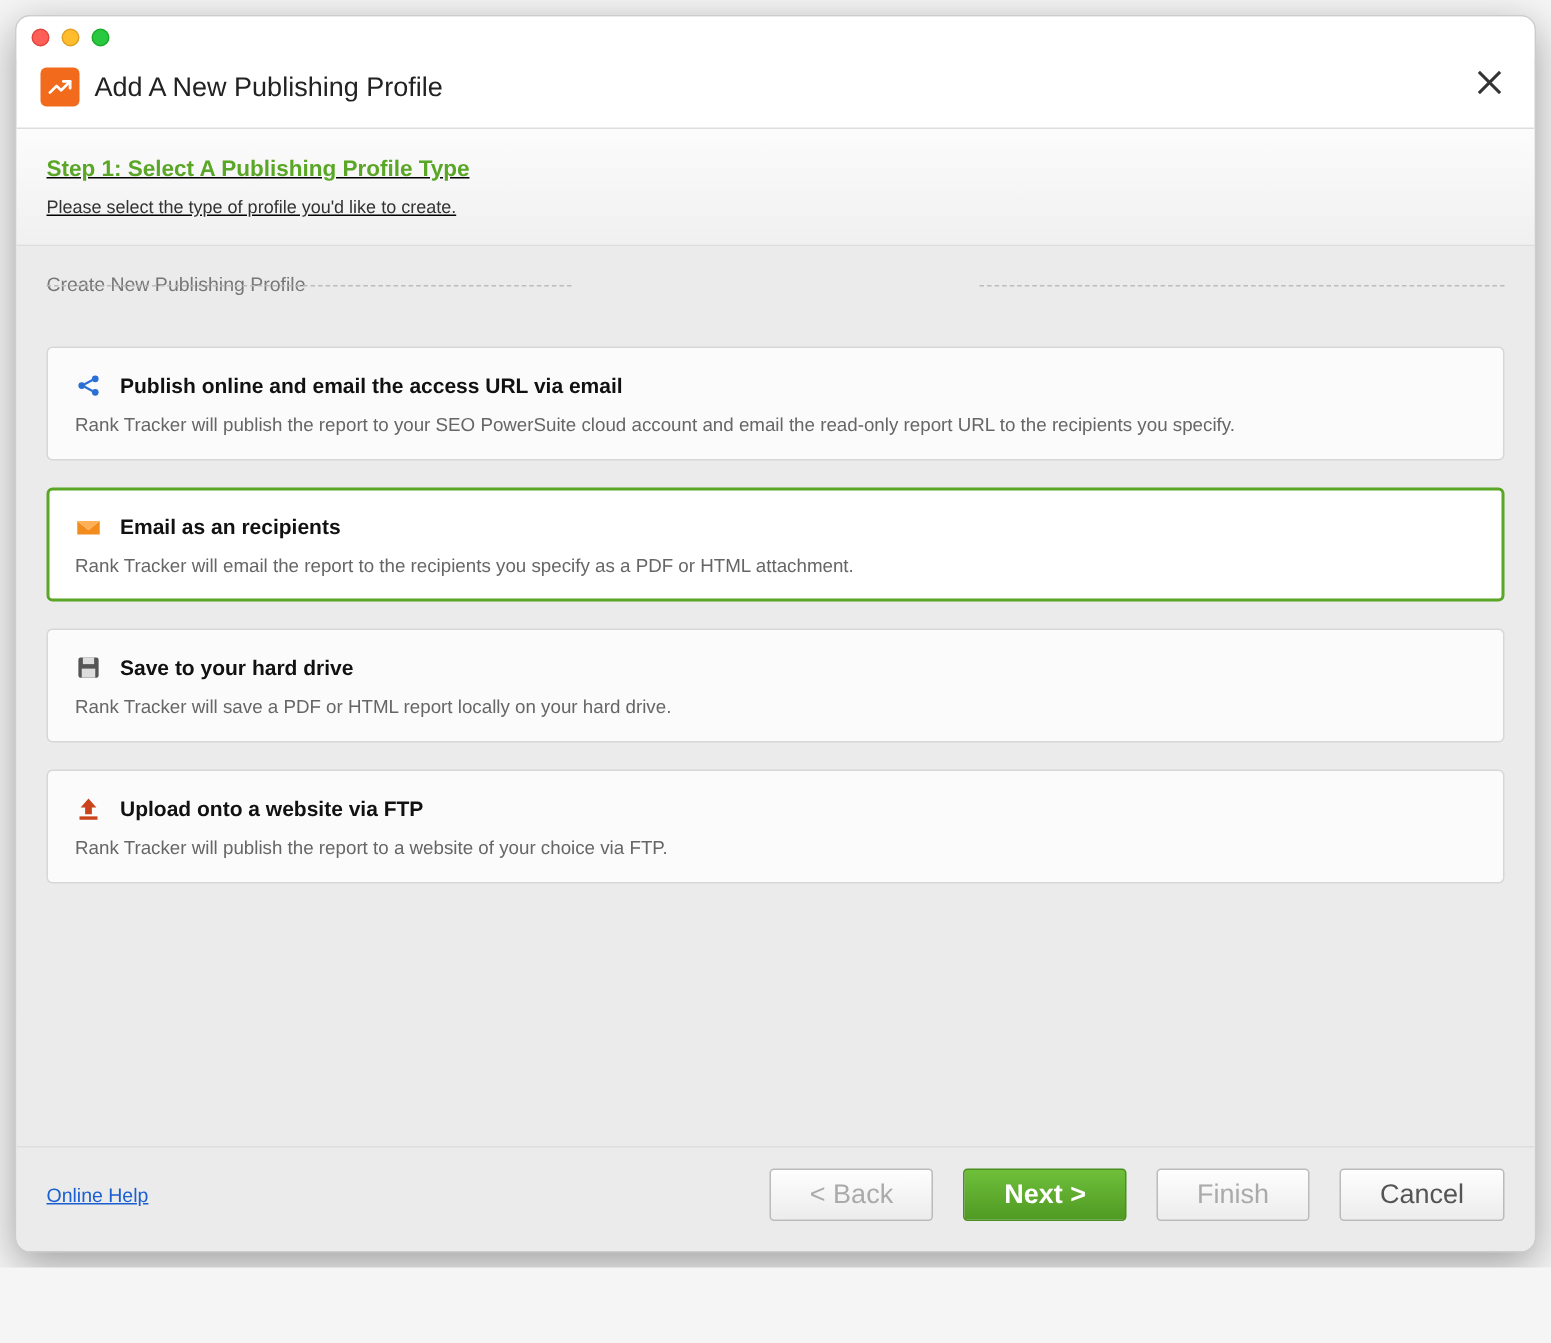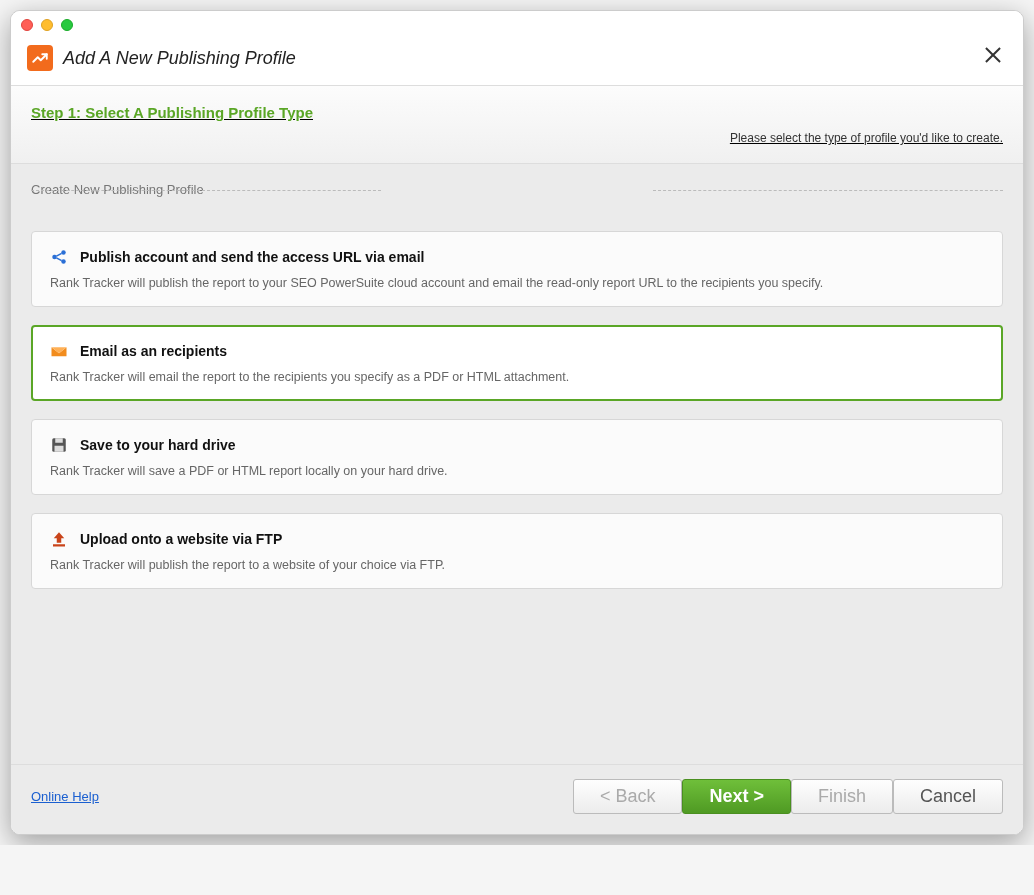--- a/index.html
+++ b/index.html
@@ -33,21 +33,20 @@
   .tl-red { background: #ff5f57; border: 1px solid #e0443e; }
   .tl-yellow { background: #ffbd2e; border: 1px solid #dea123; }
   .tl-green { background: #28c940; border: 1px solid #1aab29; }
 
   .header {
     display: flex;
     align-items: center;
     padding: 6px 16px 14px 16px;
     border-bottom: 1px solid #ddd;
     position: relative;
-    font-style: italic;
   }
   .app-icon {
     width: 26px; height: 26px;
     background: #f26b1d;
     border-radius: 4px;
     display: flex;
     align-items: center;
     justify-content: center;
     margin-right: 10px;
   }
@@ -80,21 +79,20 @@
   }
   .step-title {
     color: #5aa626;
     font-weight: bold;
     font-size: 15px;
     margin-bottom: 10px;
   }
   .step-desc {
     color: #333;
     font-size: 12px;
-    text-align: right;
   }
 
   .body {
     background: #ebebeb;
     padding: 18px 20px 10px 20px;
     min-height: 600px;
   }
 
   .fieldset-label {
     text-align: left;
@@ -147,21 +145,21 @@
     align-items: center;
     justify-content: center;
   }
 
   .footer {
     background: #ebebeb;
     border-top: 1px solid #ddd;
     padding: 14px 20px 20px 20px;
     display: flex;
     align-items: center;
-    gap: 0;
+    gap: 20px;
   }
   .help-link {
     color: #1a5fd0;
     font-size: 13px;
     text-decoration: underline;
     cursor: pointer;
   }
   .spacer { flex: 1; }
   .btn {
     min-width: 100px;
@@ -218,21 +216,21 @@
     <div class="option-card">
       <div class="option-head">
         <span class="opt-icon">
           <svg width="18" height="18" viewBox="0 0 24 24">
             <circle cx="6" cy="12" r="3" fill="#2a6fd6"></circle>
             <circle cx="18" cy="6" r="3" fill="#2a6fd6"></circle>
             <circle cx="18" cy="18" r="3" fill="#2a6fd6"></circle>
             <path d="M8.5 10.8 L15.5 7.2 M8.5 13.2 L15.5 16.8" stroke="#2a6fd6" stroke-width="2"></path>
           </svg>
         </span>
-        <span class="option-title">Publish account and send the access URL via email</span>
+        <span class="option-title">Publish online and email the access URL via email</span>
       </div>
       <div class="option-desc">Rank Tracker will publish the report to your SEO PowerSuite cloud account and email the read-only report URL to the recipients you specify.</div>
     </div>
 
     <div class="option-card selected">
       <div class="option-head">
         <span class="opt-icon">
           <svg width="18" height="18" viewBox="0 0 24 24">
             <path d="M2 7 L12 15 L22 7 L22 19 L2 19 Z" fill="#f28c1d"></path>
             <path d="M2 7 L12 15 L22 7" fill="#ffb056"></path>

